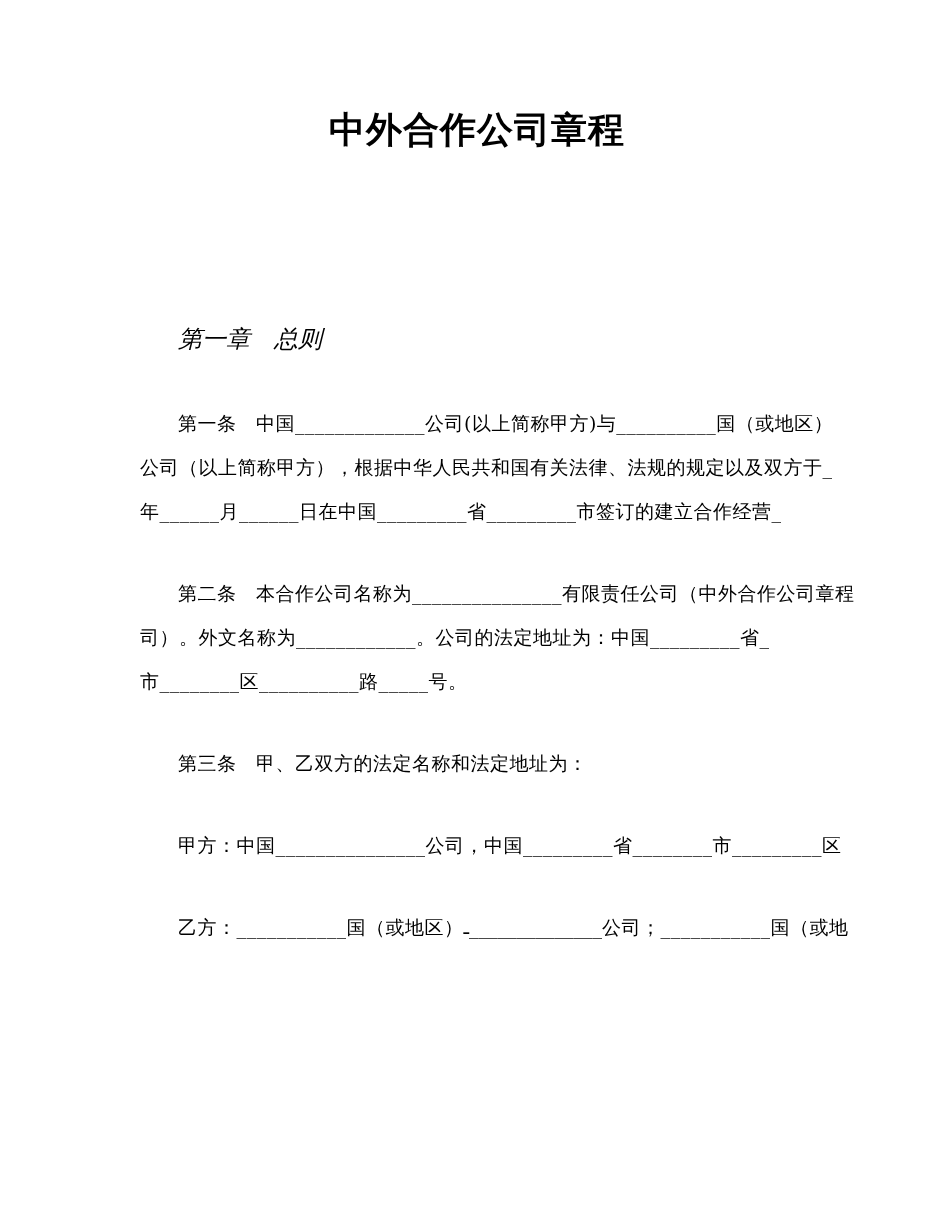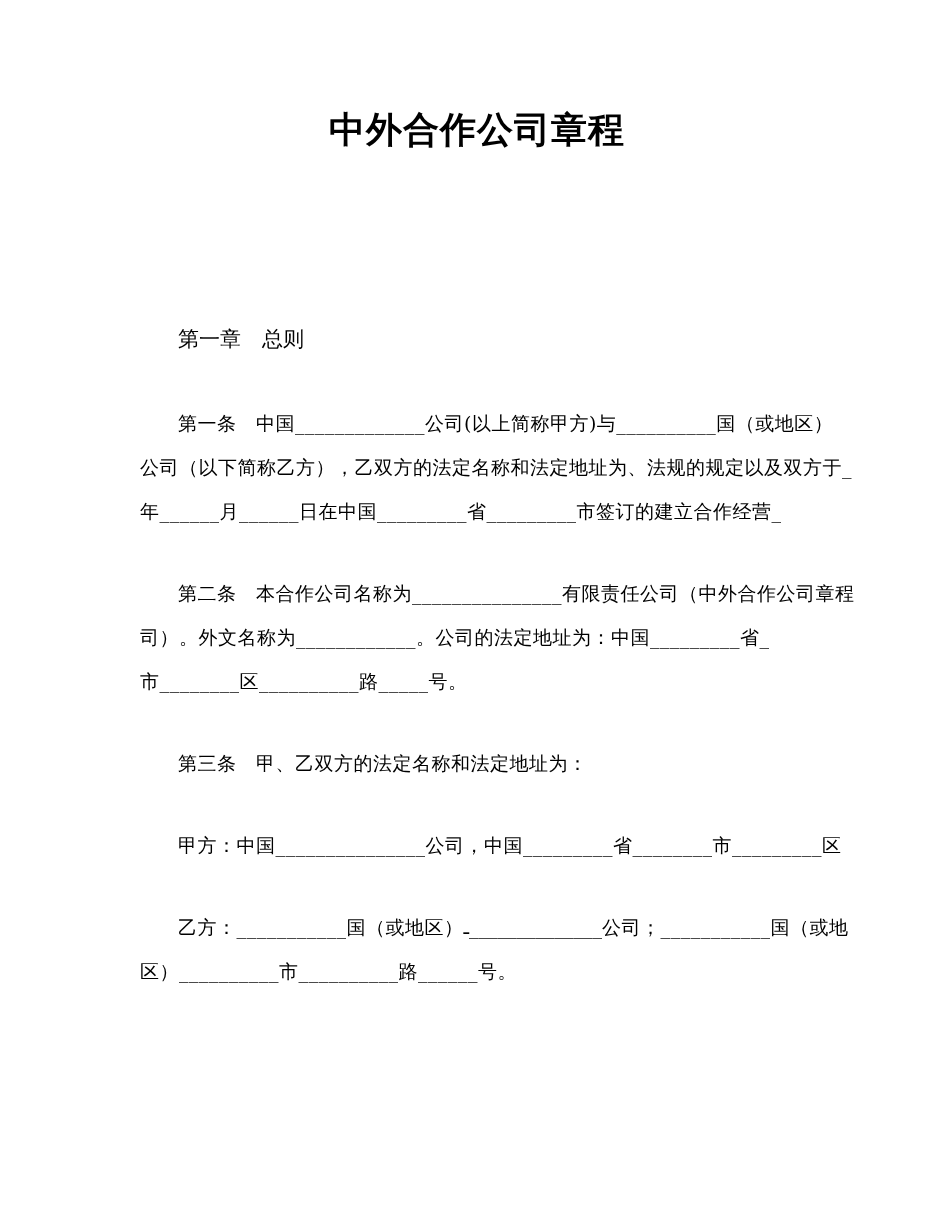--- a/index.html
+++ b/index.html
@@ -22,25 +22,26 @@
     font-family: "DejaVu Sans", "Liberation Sans", sans-serif;
     font-weight: bold;
     font-size: 36px;
     line-height: 50px;
     text-align: center;
     letter-spacing: 1px;
     margin: 0 0 162px 0;
     white-space: nowrap;
   }
   .chapter-heading {
-    font-size: 21px;
+    font-size: 24px;
     line-height: 44px;
     padding-left: 38px;
     margin: 0 0 40px 0;
     white-space: nowrap;
+    font-style: italic;
   }
   .para {
     margin: 0 0 38px 0;
   }
   .line {
     font-size: 19px;
     line-height: 44px;
     white-space: nowrap;
     letter-spacing: 0.5px;
   }
@@ -52,36 +53,35 @@
 <body>
 
 <div class="page">
 
   <h1 class="doc-title">中外合作公司章程</h1>
 
   <div class="chapter-heading">第一章　总则</div>
 
   <div class="para">
     <div class="line indent">第一条　中国_____________公司(以上简称甲方)与__________国（或地区）</div>
-    <div class="line">公司（以下简称乙方），乙双方的法定名称和法定地址为、法规的规定以及双方于_</div>
+    <div class="line">公司（以上简称甲方），根据中华人民共和国有关法律、法规的规定以及双方于_</div>
     <div class="line">年______月______日在中国_________省_________市签订的建立合作经营_</div>
   </div>
 
   <div class="para">
     <div class="line indent">第二条　本合作公司名称为_______________有限责任公司（中外合作公司章程</div>
     <div class="line">司）。外文名称为____________。公司的法定地址为：中国_________省_</div>
     <div class="line">市________区__________路_____号。</div>
   </div>
 
   <div class="para">
     <div class="line indent">第三条　甲、乙双方的法定名称和法定地址为：</div>
   </div>
 
   <div class="para">
     <div class="line indent">甲方：中国_______________公司，中国_________省________市_________区</div>
   </div>
 
   <div class="para">
     <div class="line indent">乙方：___________国（或地区）ـ______________公司；___________国（或地</div>
-    <div class="line">区）__________市__________路______号。</div>
   </div>
 
 </div>
 
 </body></html>

